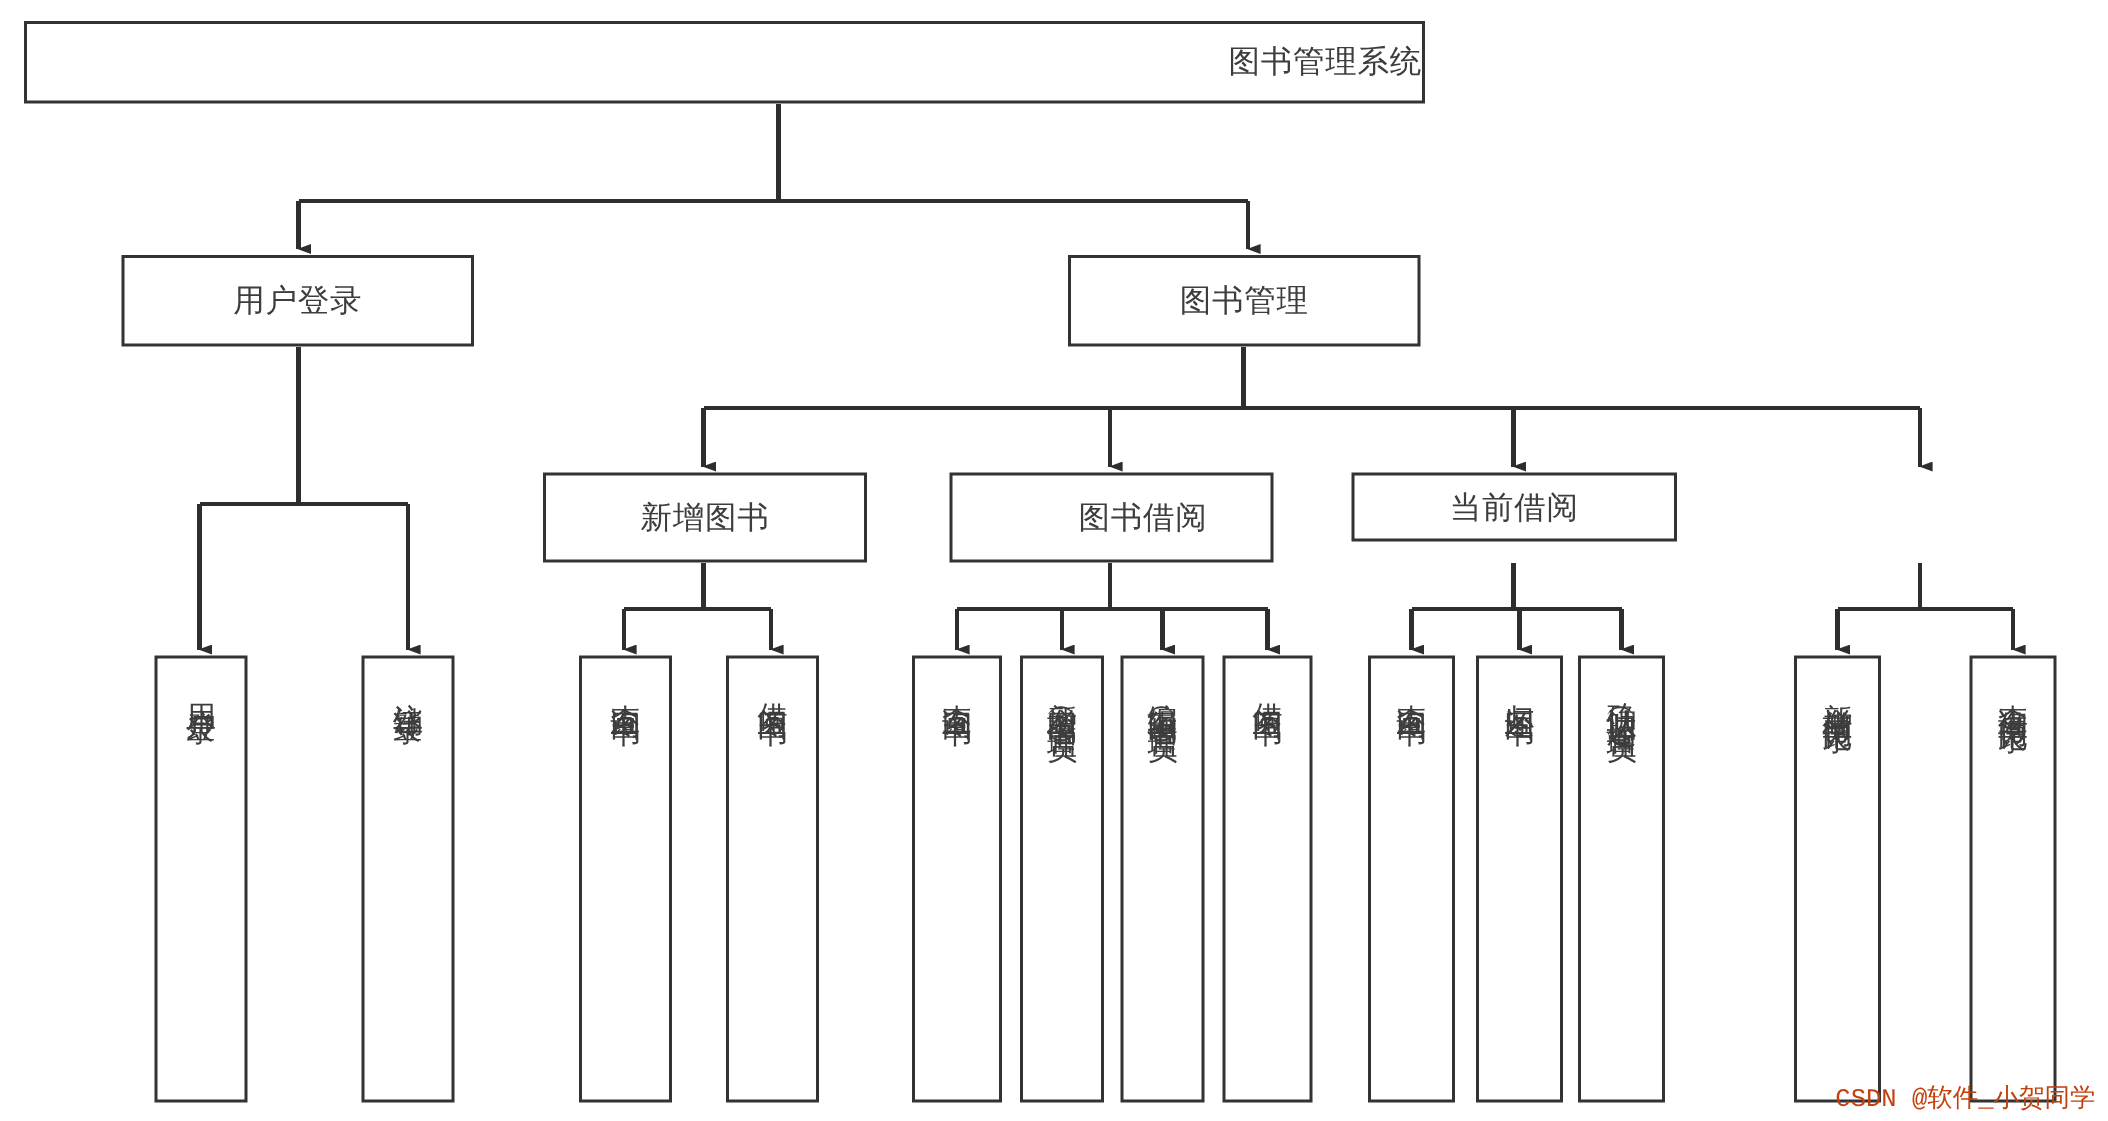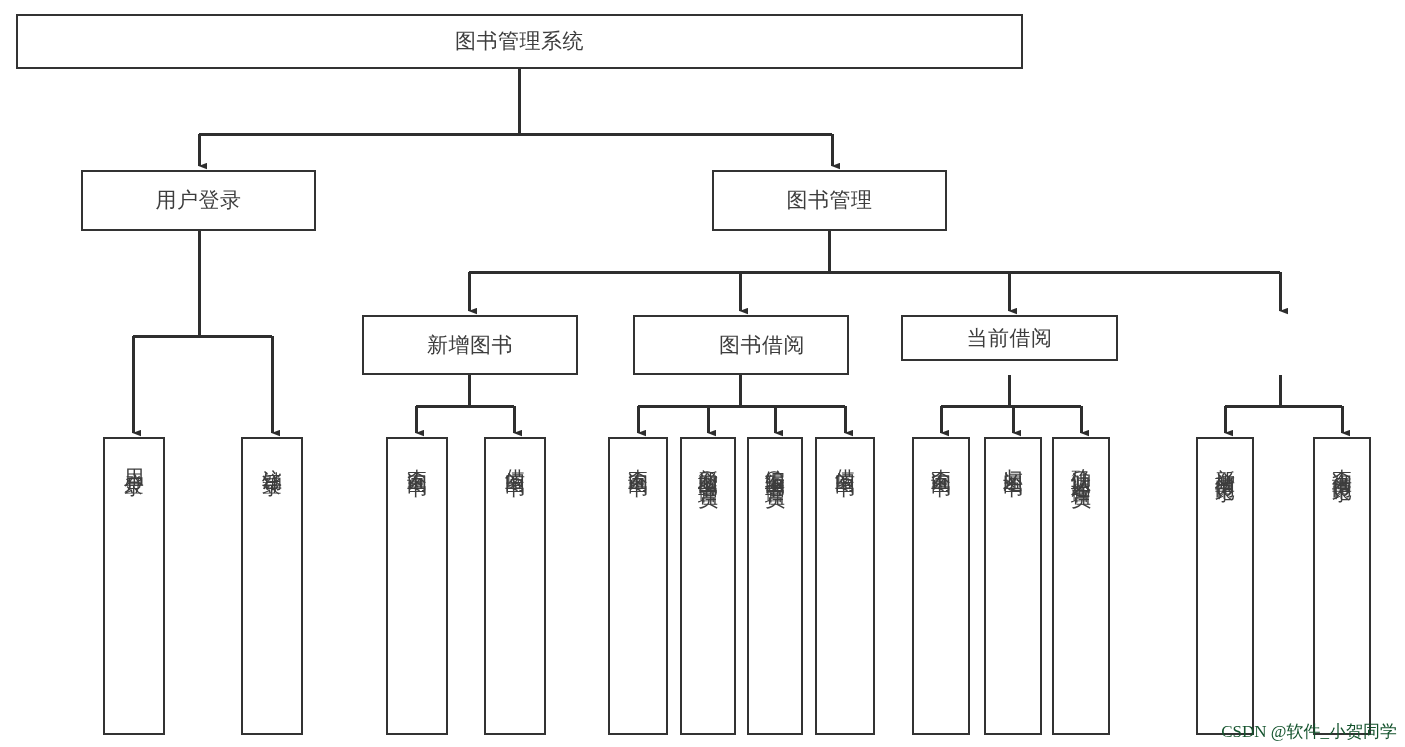--- a/index.html
+++ b/index.html
@@ -56,24 +56,24 @@
     font-size: 20px;
     letter-spacing: 3px;
     line-height: 1.05;
     white-space: nowrap;
   }
   #watermark {
     position: absolute;
     right: 8px;
     bottom: 4px;
     font-size: 17px;
-    color: #14532d;
+    color: #c2410c;
     z-index: 5;
     white-space: nowrap;
-    font-family: Liberation Serif, serif;
+    font-family: Liberation Mono, monospace;
   }
 </style>
 </head>
 <body>
 
 <div id="diagram-root">
 
   <svg id="edges-layer" viewBox="0 0 1405 747" width="1405" height="747" xmlns="http://www.w3.org/2000/svg">
     <defs>
       <marker id="arrowhead" markerWidth="7" markerHeight="9" refX="3.3" refY="8.4" orient="auto" markerUnits="userSpaceOnUse">
@@ -117,21 +117,21 @@
       <path d="M1013,406 L1013,433" marker-end="url(#arrowhead)"></path>
       <path d="M1081,406 L1081,433" marker-end="url(#arrowhead)"></path>
 
       <path d="M1280,375 L1280,406"></path>
       <path d="M1225,406 L1342,406"></path>
       <path d="M1225,406 L1225,433" marker-end="url(#arrowhead)"></path>
       <path d="M1342,406 L1342,433" marker-end="url(#arrowhead)"></path>
     </g>
   </svg>
 
-  <div class="node horizontal" style="left:16px; top:14px; width:1007px; height:55px;">
+  <div class="node horizontal" style="left:16px; top:14px; width:934px; height:55px;justify-content:flex-end;">
     <span class="node-label">图书管理系统</span>
   </div>
 
   <div class="node horizontal" style="left:81px; top:170px; width:235px; height:61px;">
     <span class="node-label">用户登录</span>
   </div>
   <div class="node horizontal" style="left:712px; top:170px; width:235px; height:61px;">
     <span class="node-label">图书管理</span>
   </div>
 

